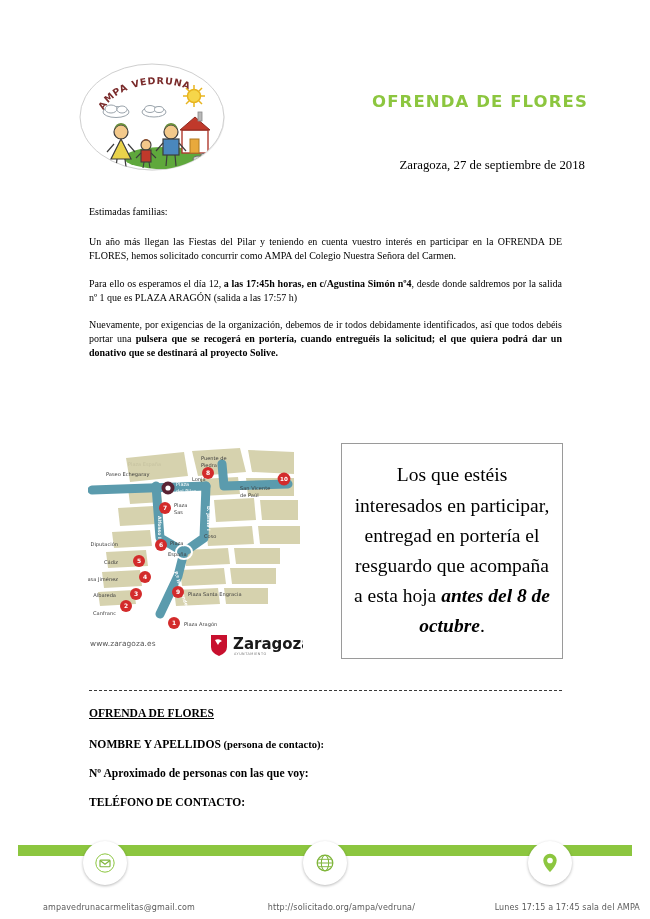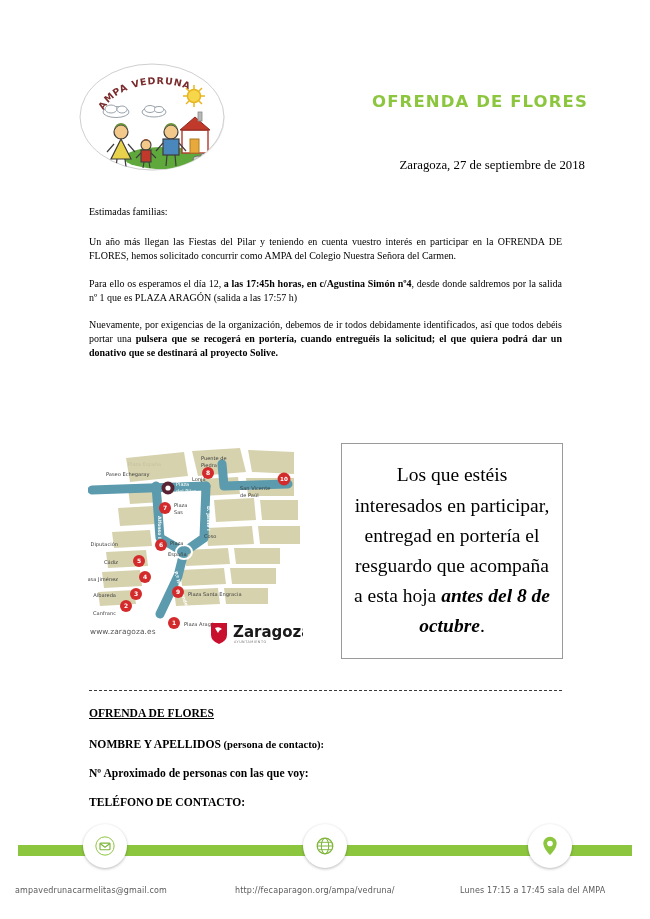--- a/index.html
+++ b/index.html
@@ -84,21 +84,21 @@
   }
   .map-canvas {
     position: absolute;
     left: 0; top: 0;
     width: 215px;
     height: 185px;
   }
   .map-credits {
     position: absolute;
     left: 0;
-    top: 174px;
+    top: 186px;
     width: 215px;
     height: 26px;
   }
   .map-url {
     position: absolute;
     left: 2px;
     top: 7px;
     font-family: "DejaVu Sans", sans-serif;
     font-size: 7.4px;
     color: #555555;
@@ -172,23 +172,23 @@
   .footer-bar {
     position: absolute;
     left: 18px;
     top: 30px;
     width: 614px;
     height: 11px;
     background: #8CC63F;
   }
   .footer-item {
     position: absolute;
-    top: 9px;
+    top: 26px;
     width: 180px;
-    text-align: left;
+    text-align: right;
   }
   .footer-item.i1 { left: 15px; }
   .footer-item.i2 { left: 235px; }
   .footer-item.i3 { left: 460px; }
   .footer-badge {
     position: relative;
     margin: 0 auto;
     width: 44px;
     height: 44px;
     border-radius: 50%;
@@ -463,21 +463,21 @@
   <div class="footer-item i2">
     <div class="footer-badge">
       <svg width="22" height="22" viewBox="0 0 24 24">
         <circle cx="12" cy="12" r="8.5" fill="none" stroke="#7FB53A" stroke-width="1.4"></circle>
         <ellipse cx="12" cy="12" rx="4" ry="8.5" fill="none" stroke="#7FB53A" stroke-width="1.1"></ellipse>
         <line x1="3.5" y1="12" x2="20.5" y2="12" stroke="#7FB53A" stroke-width="1.1"></line>
         <line x1="5" y1="8" x2="19" y2="8" stroke="#7FB53A" stroke-width="1"></line>
         <line x1="5" y1="16" x2="19" y2="16" stroke="#7FB53A" stroke-width="1"></line>
       </svg>
     </div>
-    <div class="footer-caption">http://fecaparagon.org/ampa/vedruna/</div>
+    <div class="footer-caption">http://solicitado.org/ampa/vedruna/</div>
   </div>
 
   <div class="footer-item i3">
     <div class="footer-badge">
       <svg width="20" height="22" viewBox="0 0 24 26">
         <path d="M12 2 C7.6 2 4 5.6 4 10 C4 16 12 24 12 24 C12 24 20 16 20 10 C20 5.6 16.4 2 12 2 Z" fill="#8CC63F"></path>
         <circle cx="12" cy="10" r="3.4" fill="#ffffff"></circle>
       </svg>
     </div>
     <div class="footer-caption">Lunes 17:15 a 17:45 sala del AMPA</div>

